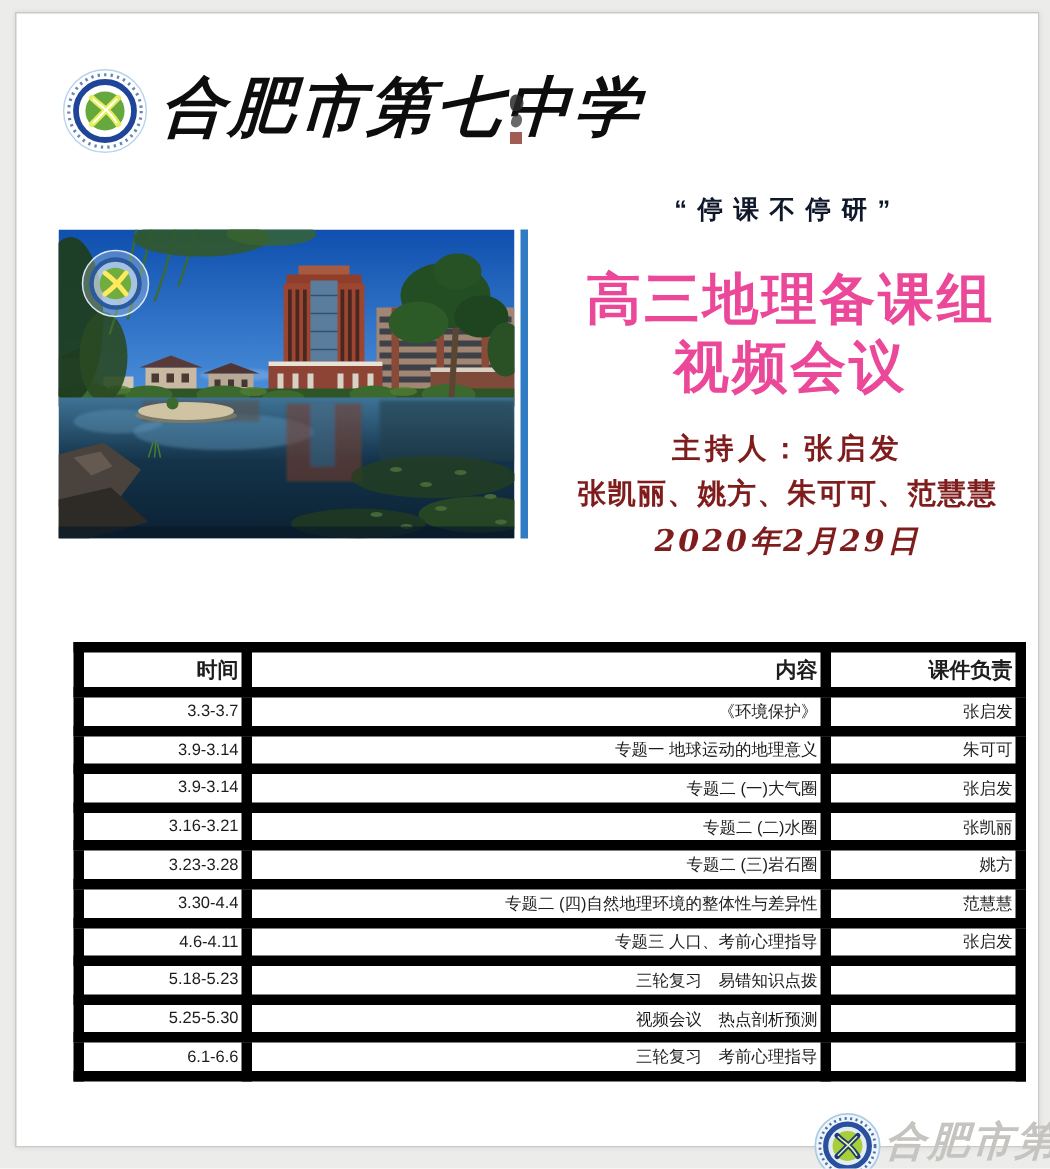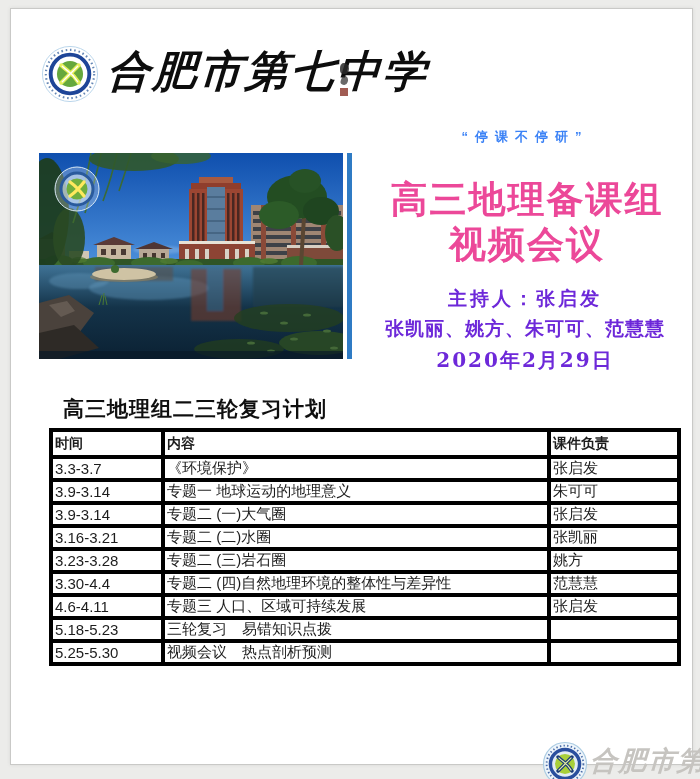--- a/index.html
+++ b/index.html
@@ -26,50 +26,50 @@
   .signature .blob{width:9px;height:11px;background:#2a2a2a;border-radius:45% 55% 50% 40%;margin:2px auto;opacity:.85;}
   .signature .blob2{width:7px;height:9px;transform:rotate(20deg);opacity:.7;}
   .signature .seal{width:8px;height:8px;background:#8a3328;margin:3px auto 0;opacity:.8;}
   
   .photo{position:absolute;left:28px;top:144px;width:304px;height:206px;overflow:hidden;}
   .divider{position:absolute;left:336px;top:144px;width:5px;height:206px;background:#2f7bc4;}
   
   .banner{position:absolute;left:346px;top:110px;width:336px;text-align:center;color:#111;}
   .quote{
     position:absolute;left:0;top:9px;width:100%;
-    font-weight:700;font-size:13px;letter-spacing:7px;color:#3b82f6;
+    font-weight:700;font-size:17px;letter-spacing:7px;color:#0f172a;
     font-family:"Liberation Sans", sans-serif;
   }
   .main-title{
     position:absolute;left:2px;top:58px;width:100%;
     color:#ec4899;font-weight:700;font-size:37px;line-height:45px;
     letter-spacing:2px;font-family:"Liberation Sans", sans-serif;
   }
   .host,.members,.dateline{
     position:absolute;left:0;width:100%;
-    font-family:"DejaVu Serif", serif;font-weight:700;color:#6d28d9;
+    font-family:"DejaVu Serif", serif;font-weight:700;color:#7f1d1d;
   }
   .host{top:167px;font-size:19px;letter-spacing:3px;}
   .members{top:197px;font-size:19px;letter-spacing:1px;}
-  .dateline{top:228px;font-size:20px;letter-spacing:2px;}
+  .dateline{top:228px;font-size:20px;letter-spacing:2px;font-style:italic;}
   
   .section-title{
     position:absolute;left:52px;top:386px;
     font-size:21px;font-weight:900;letter-spacing:1px;color:#0f0f0f;
   }
   table.schedule{
     position:absolute;left:38px;top:419px;width:628px;
     border-collapse:collapse;table-layout:fixed;
   }
   table.schedule th,table.schedule td{
-    border:4px solid #000000;padding:0 2px;text-align:left;
+    border:7px solid #000000;padding:0 2px;text-align:right;
     color:#1d1d1d;overflow:hidden;white-space:nowrap;
   }
   table.schedule th{height:23px;font-size:14px;font-weight:700;}
-  table.schedule td{height:18.6px;font-size:15px;font-weight:500;}
+  table.schedule td{height:18.6px;font-size:11px;font-weight:500;}
   col.c-time{width:112px;}col.c-content{width:386px;}col.c-owner{width:130px;}
   
   .wm{position:absolute;left:542px;top:741px;width:46px;height:46px;}
   .wm-text{
     position:absolute;left:590px;top:743px;white-space:nowrap;
     font-family:"DejaVu Serif", serif;font-weight:900;font-style:italic;
     font-size:27px;letter-spacing:2px;color:#c6c4c0;transform:skewX(-3deg);
   }
 </style>
 </head>
@@ -262,21 +262,20 @@
     <div class="quote">“停课不停研”</div>
     <div class="main-title">
       <div>高三地理备课组</div>
       <div>视频会议</div>
     </div>
     <div class="host">主持人：张启发</div>
     <div class="members">张凯丽、姚方、朱可可、范慧慧</div>
     <div class="dateline">2020年2月29日</div>
   </div>
 
-  <div class="section-title">高三地理组二三轮复习计划</div>
   <table class="schedule">
     <colgroup>
         <col class="c-time">
         <col class="c-content">
         <col class="c-owner">
       </colgroup>
     <thead>
         <tr>
           <th>时间</th>
           <th>内容</th>
@@ -309,31 +308,36 @@
           <td>专题二 (三)岩石圈</td>
           <td>姚方</td>
         </tr>
         <tr>
           <td>3.30-4.4</td>
           <td>专题二 (四)自然地理环境的整体性与差异性</td>
           <td>范慧慧</td>
         </tr>
         <tr>
           <td>4.6-4.11</td>
-          <td>专题三 人口、区域可持续发展</td>
+          <td>专题三 人口、考前心理指导</td>
           <td>张启发</td>
         </tr>
         <tr>
           <td>5.18-5.23</td>
           <td>三轮复习　易错知识点拨</td>
           <td></td>
         </tr>
         <tr>
           <td>5.25-5.30</td>
           <td>视频会议　热点剖析预测</td>
+          <td></td>
+        </tr>
+        <tr>
+          <td>6.1-6.6</td>
+          <td>三轮复习　考前心理指导</td>
           <td></td>
         </tr>
       </tbody>
   </table>
 </div>
 
 <svg class="wm" viewBox="-30 -30 60 60">
   <circle r="28" fill="#eef5fb" stroke="#aacbe2" stroke-width="1.5"></circle>
   <circle r="24" fill="none" stroke="#3a5fa0" stroke-width="2.4" stroke-dasharray="1.8 3" opacity="0.9"></circle>
   <circle r="19" fill="#e2ecf4" stroke="#2a4f9e" stroke-width="4.5"></circle>

